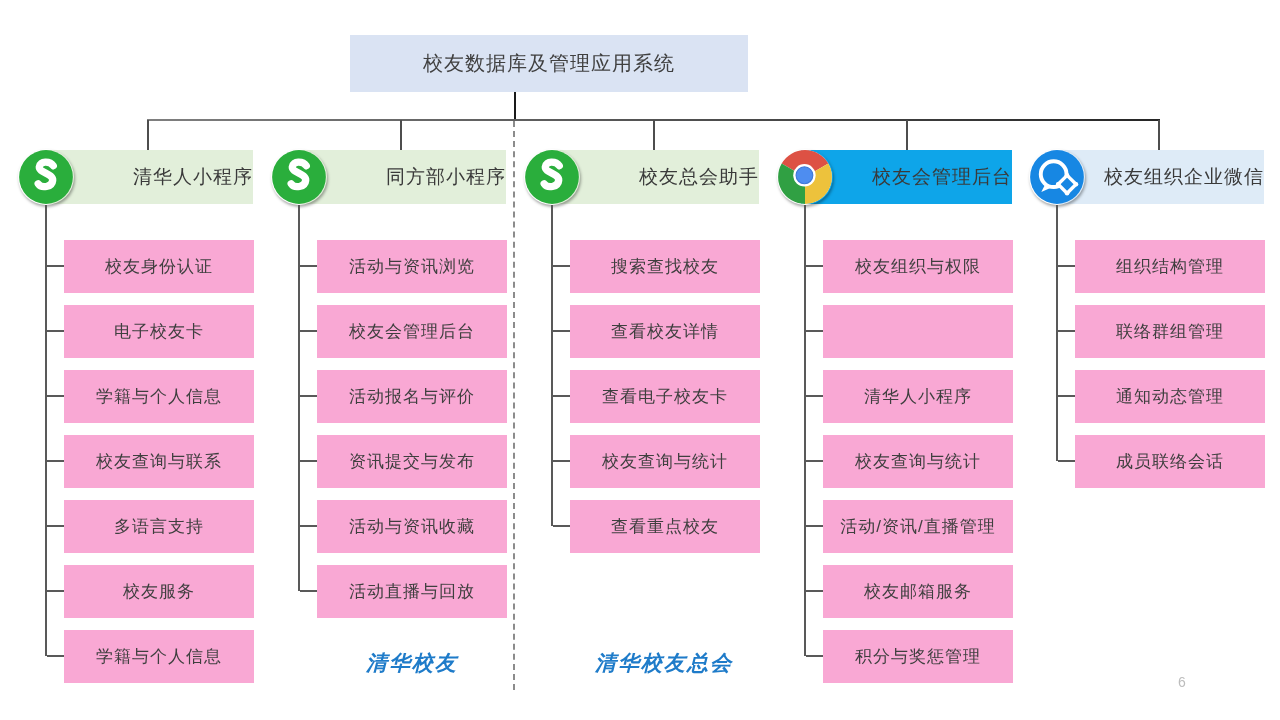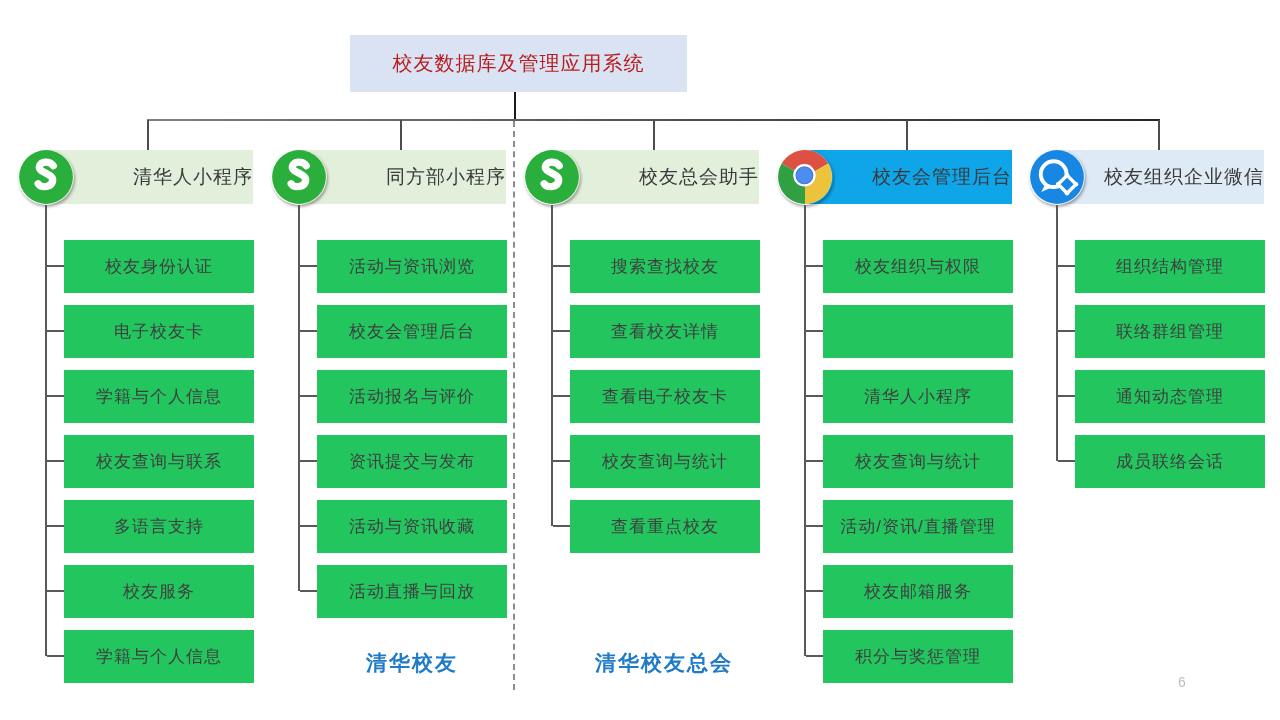--- a/index.html
+++ b/index.html
@@ -6,24 +6,24 @@
   body{
     width:1280px;height:720px;position:relative;overflow:hidden;
     background:#ffffff;
     font-family:"Liberation Sans","DejaVu Sans",sans-serif;
     color:#3f3f3f;
   }
   .abs{position:absolute;}
 
   
   .title-box{
-    left:350px;top:35px;width:337px;height:57px;
+    left:350px;top:35px;width:398px;height:57px;
     background:#dae3f3;
     display:flex;align-items:center;justify-content:center;
-    font-size:20px;color:#b91c1c;letter-spacing:1px;font-family:Liberation Serif, serif;
+    font-size:20px;color:#404040;letter-spacing:1px;font-family:Liberation Serif, serif;
   }
 
   
   .line{background:#4d4d4d;}
   .trunk{left:514px;top:92px;width:2px;height:29px;background:#1a1a1a;}
   .hline{left:147px;top:119px;width:1013px;height:2px;
          background:linear-gradient(to right,#7f7f7f,#262626);}
   .drop{top:120px;width:2px;height:31px;}
   .dashed-sep{
     left:513px;top:121px;height:569px;width:0;
@@ -42,31 +42,31 @@
   .theme-blue{background:#deebf7;}
   .app-icon{
     position:absolute;left:0;top:-1px;width:56px;height:56px;
     border-radius:50%;
     box-shadow:1px 2px 3px rgba(0,0,0,.35);
   }
   .app-icon svg{display:block;width:56px;height:56px;}
   .spine{position:absolute;left:27px;top:55px;width:2px;background:#595959;}
   .item{
     position:absolute;left:46px;width:190px;height:53px;
-    background:#22c55e;
+    background:#f9a8d4;
     display:flex;align-items:center;justify-content:center;
     font-size:17px;color:#3f3f3f;letter-spacing:1px;
   }
   .tick{position:absolute;left:-17px;top:25px;width:17px;height:2px;background:#595959;}
 
   
   .group-label{
     position:absolute;top:645px;height:36px;
     display:flex;align-items:center;justify-content:center;
-    color:#1e7bc9;font-size:21px;font-weight:bold;letter-spacing:2px;
+    color:#1e7bc9;font-size:21px;font-weight:bold;letter-spacing:2px;font-style:italic;
   }
   .group-label-1{left:317px;width:190px;}
   .group-label-2{left:558px;width:212px;}
 
   .page-number{
     position:absolute;left:1178px;top:674px;
     font-size:14px;color:#bdbdbd;
   }
 </style>
 </head>

